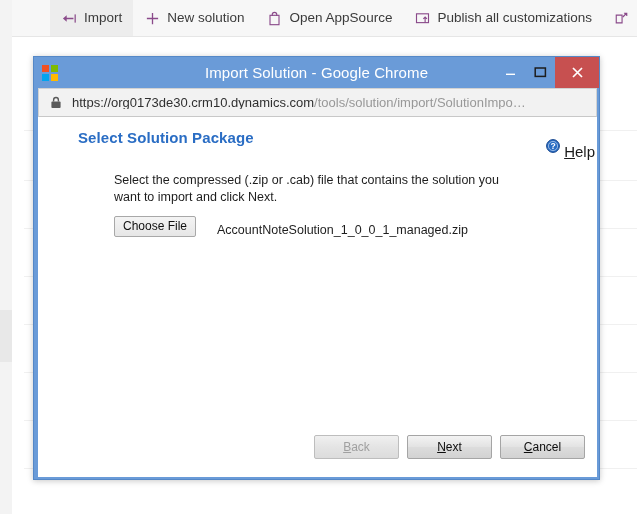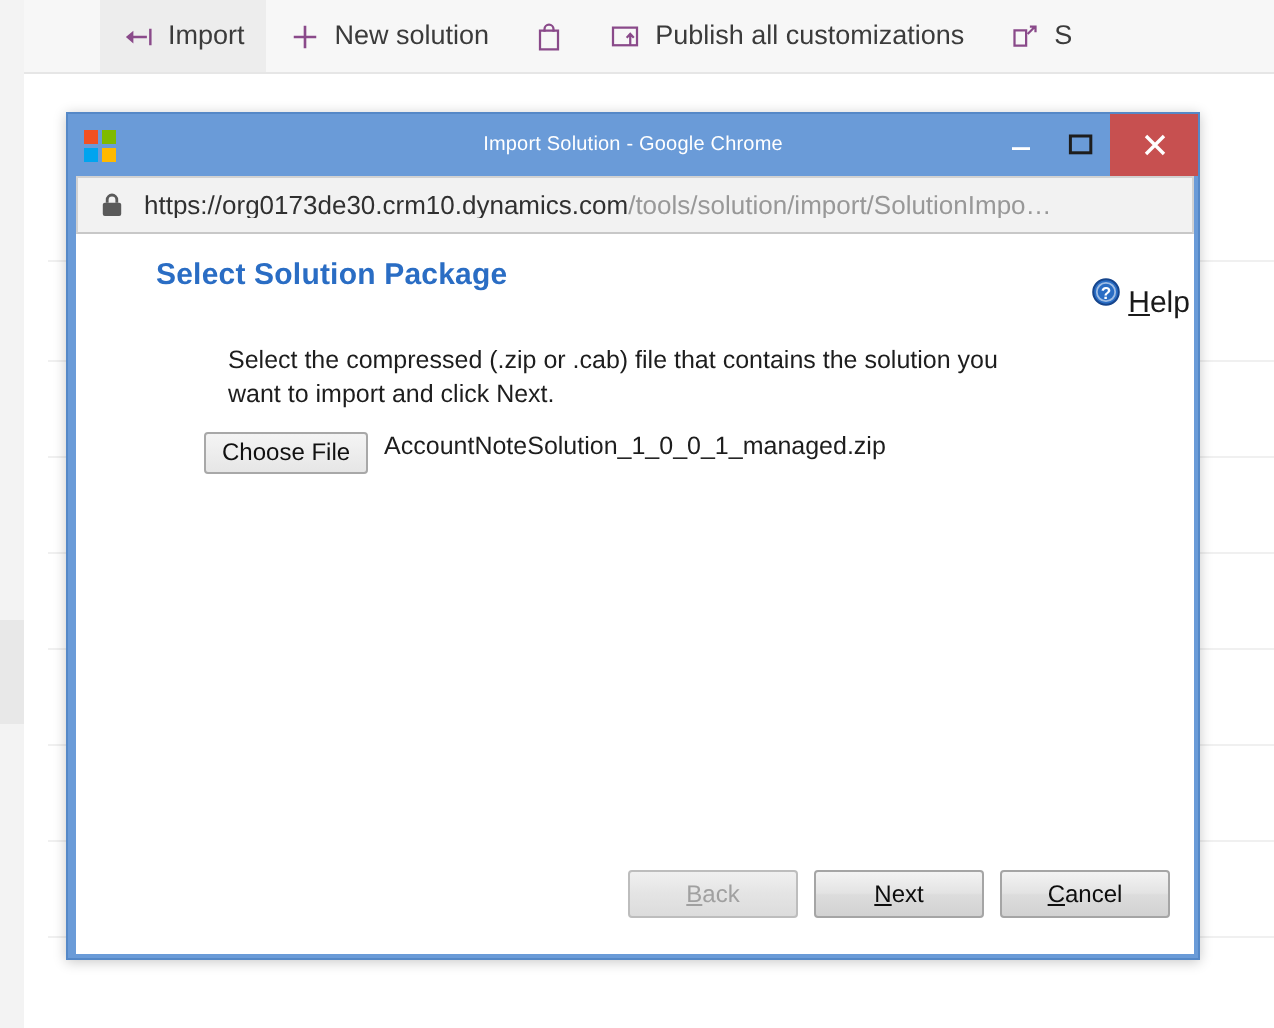--- a/index.html
+++ b/index.html
@@ -104,21 +104,21 @@
     display: grid;
     grid-template-columns: 7px 7px;
     grid-template-rows: 7px 7px;
     gap: 2px;
   }
   .ms-sq { width: 7px; height: 7px; display: block; }
   #chrome-title {
     width: 100%;
     text-align: center;
     color: #ffffff;
-    font-size: 10px;
+    font-size: 15px;
     letter-spacing: 0.1px;
     pointer-events: none;
   }
   #win-controls {
     position: absolute;
     right: 0; top: 0;
     height: 31px;
     display: flex;
     align-items: stretch;
   }
@@ -222,24 +222,24 @@
   #instruction-text {
     position: absolute;
     left: 76px; top: 9px;
     width: 390px;
     font-size: 12.5px;
     color: #1d1d1d;
     line-height: 17px;
   }
   #file-row {
     position: absolute;
-    left: 64px; top: 53px;
-    display: flex;
-    align-items: flex-start;
-    gap: 8px;
+    left: 76px; top: 53px;
+    display: flex;
+    align-items: flex-end;
+    gap: 21px;
   }
   #choose-file-btn {
     font-family: "Liberation Sans", sans-serif;
     font-size: 12px;
     color: #101010;
     background: linear-gradient(to bottom, #f4f4f4 0%, #e6e6e6 100%);
     border: 1px solid #a8a8a8;
     border-radius: 2px;
     padding: 2px 8px;
     line-height: 15px;
@@ -324,20 +324,21 @@
       <span class="cmd-lbl">New solution</span>
     </div>
 
     <div class="cmd-item">
       <span class="cmd-ico">
         <svg viewBox="0 0 16 16" width="15" height="15" aria-hidden="true">
           <rect x="3.2" y="4.6" width="9.6" height="10" fill="none" stroke="currentColor" stroke-width="1.2"></rect>
           <path d="M5.6 5.2V3.8a2.4 2.4 0 0 1 4.8 0v1.4" fill="none" stroke="currentColor" stroke-width="1.2"></path>
         </svg>
       </span>
+      <span class="cmd-lbl">Open AppSource</span>
     </div>
 
     <div class="cmd-item">
       <span class="cmd-ico">
         <svg viewBox="0 0 16 16" width="15" height="15" aria-hidden="true">
           <rect x="1.6" y="3" width="12.8" height="9.4" fill="none" stroke="currentColor" stroke-width="1.2"></rect>
           <path d="M10.8 12.2V6.6M8.9 8.4l1.9-2 1.9 2" fill="none" stroke="currentColor" stroke-width="1.2"></path>
         </svg>
       </span>
       <span class="cmd-lbl">Publish all customizations</span>

